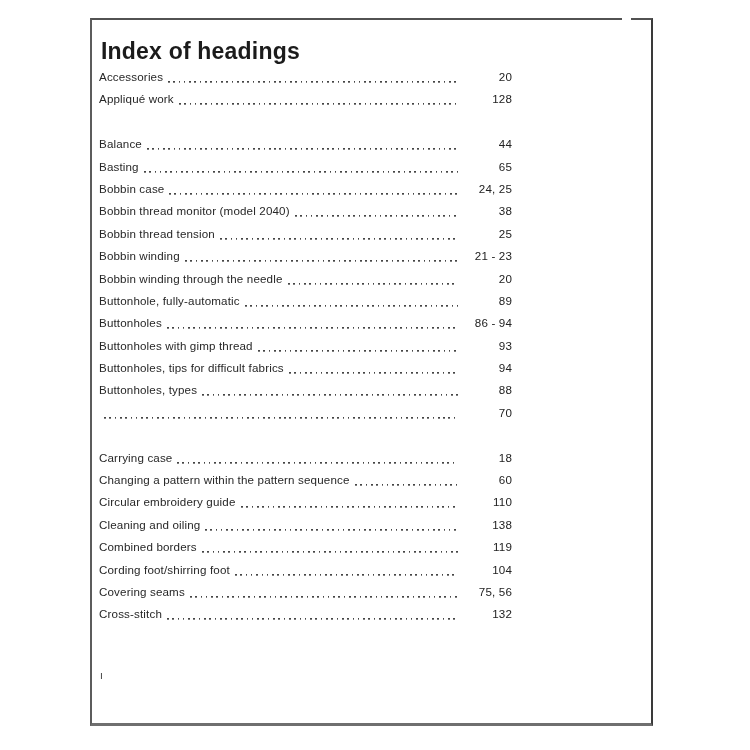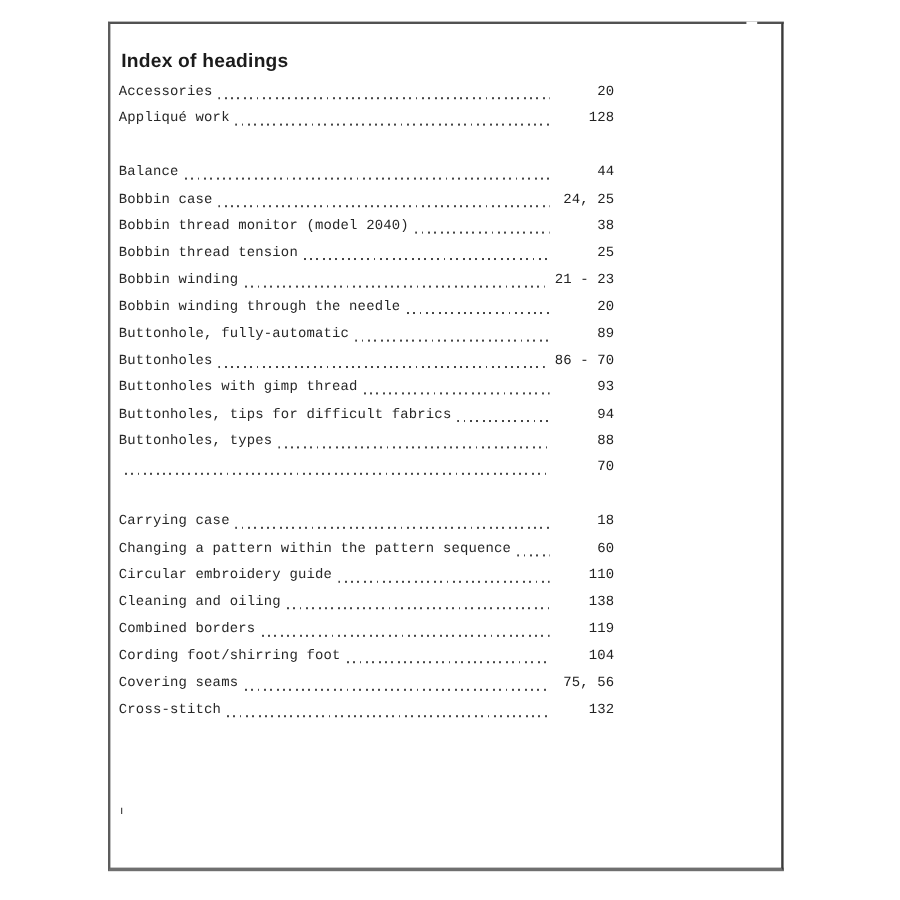--- a/index.html
+++ b/index.html
@@ -24,33 +24,33 @@
   
   .border-notch {
     position:absolute;
     top:-2px; left:530px;
     width:9px; height:2px;
     background:#ffffff;
   }
   .page-title {
     position:absolute;
     left:9px; top:21px;
-    font-size:16px;
+    font-size:23px;
     line-height:21px;
     font-weight:700;
     letter-spacing:0.2px;
     color:#1b1b1b;
     white-space:nowrap;
   }
   .index-list {
     position:absolute;
     left:7px; top:46px;
     width:413px;
   }
-  .group { margin-top:22.4px;font-family:Liberation Mono, monospace; }
+  .group { margin-top:22.4px; }
   .group:first-child { margin-top:0; }
   .row {
     display:flex;
     align-items:baseline;
     height:22.4px;
     line-height:22.4px;
     font-size:11.6px;
     letter-spacing:0.15px;
     color:#272727;
   }
@@ -102,20 +102,25 @@
           <span class="pages">128</span>
         </div>
       </div>
       <div class="group">
         <div class="row">
           <span class="label">Balance</span>
           <span class="leader"></span>
           <span class="pages">44</span>
         </div>
         <div class="row">
+          <span class="label">Basting</span>
+          <span class="leader"></span>
+          <span class="pages">65</span>
+        </div>
+        <div class="row">
           <span class="label">Bobbin case</span>
           <span class="leader"></span>
           <span class="pages">24, 25</span>
         </div>
         <div class="row">
           <span class="label">Bobbin thread monitor (model 2040)</span>
           <span class="leader"></span>
           <span class="pages">38</span>
         </div>
         <div class="row">
@@ -134,21 +139,21 @@
           <span class="pages">20</span>
         </div>
         <div class="row">
           <span class="label">Buttonhole, fully-automatic</span>
           <span class="leader"></span>
           <span class="pages">89</span>
         </div>
         <div class="row">
           <span class="label">Buttonholes</span>
           <span class="leader"></span>
-          <span class="pages">86 - 70</span>
+          <span class="pages">86 - 94</span>
         </div>
         <div class="row">
           <span class="label">Buttonholes with gimp thread</span>
           <span class="leader"></span>
           <span class="pages">93</span>
         </div>
         <div class="row">
           <span class="label">Buttonholes, tips for difficult fabrics</span>
           <span class="leader"></span>
           <span class="pages">94</span>

